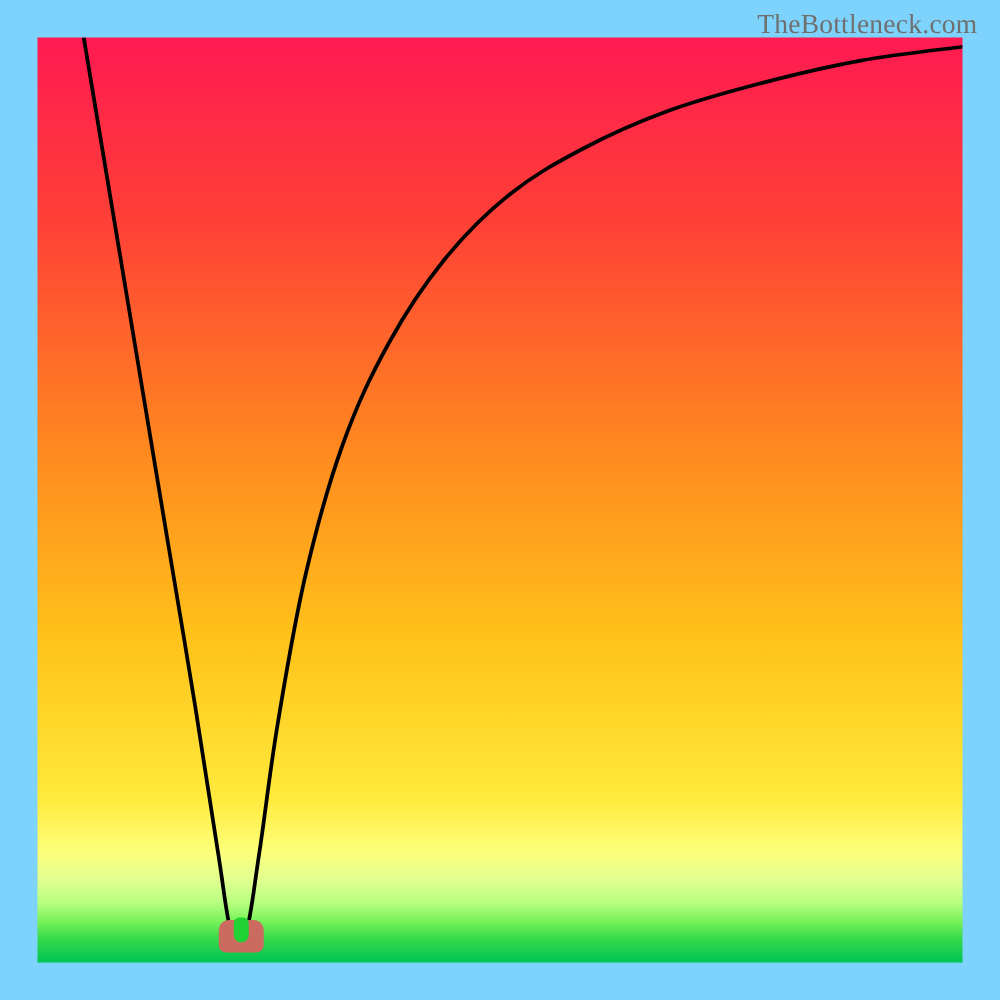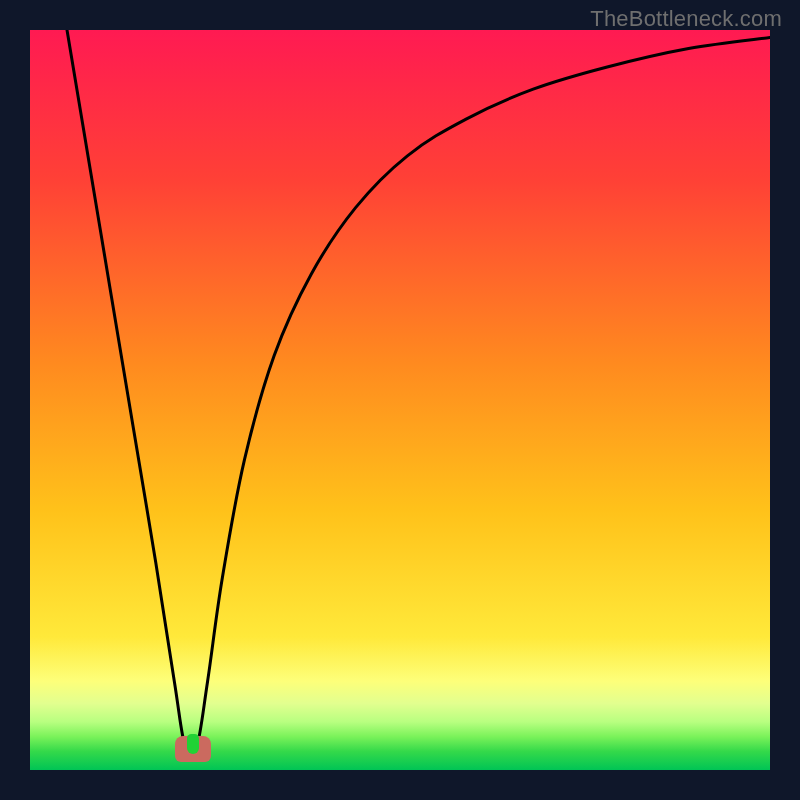--- a/index.html
+++ b/index.html
@@ -7,21 +7,22 @@
     padding: 0;
     width: 800px;
     height: 800px;
     overflow: hidden;
     font-family: Arial, Helvetica, sans-serif;
     background: #000;
   }
   .frame {
     position: absolute;
     inset: 0;
-    background: #0f172a;
+    background: #7dd3fc;
+    font-family: Liberation Serif, serif;
   }
   .plot-area {
     position: absolute;
     left: 30px;
     top: 30px;
     width: 740px;
     height: 740px;
     overflow: hidden;
   }
   .watermark {

